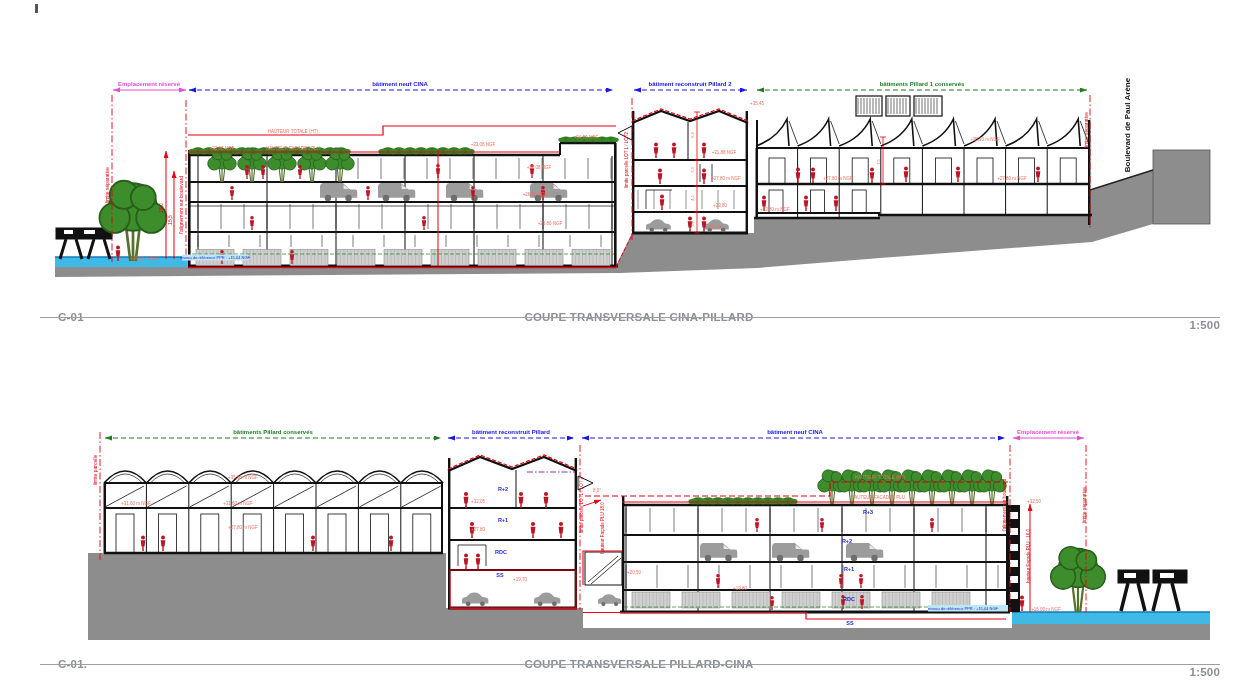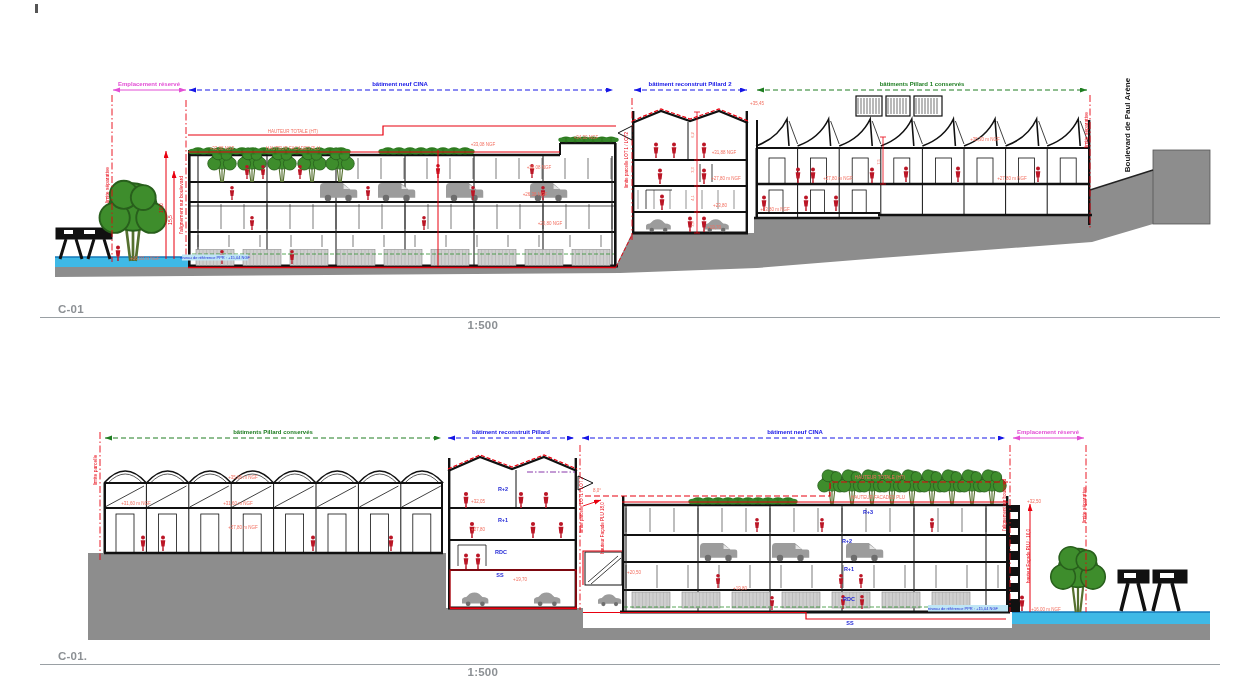--- a/index.html
+++ b/index.html
@@ -1,20 +1,20 @@
 <!DOCTYPE html>
 <html><head>
 <meta charset="utf-8">
 <style>
   html,body{margin:0;padding:0;background:#fff;}
   .page{position:relative;width:1260px;height:682px;background:#ffffff;overflow:hidden;
         font-family:"Liberation Sans",sans-serif;}
   svg{position:absolute;left:0;top:0;}
   svg text{font-family:"Liberation Sans",sans-serif;}
-  .titlerow{position:absolute;left:40px;width:1180px;display:flex;align-items:flex-start;
+  .titlerow{position:absolute;left:40px;width:1180px;display:flex;align-items:center;
             color:#8c9094;font-weight:bold;font-size:11.5px;letter-spacing:.2px;}
   .titlerow .ref{width:220px;text-align:left;padding-left:18px;}
   .titlerow .mid{flex:1;text-align:center;}
   .titlerow .scl{width:220px;text-align:right;margin-top:16px;}
   .titleline{position:absolute;left:40px;width:1180px;border-top:1.5px solid #9aa0a4;height:0;}
 </style>
 </head>
 <body>
 
 <div class="page">
@@ -686,23 +686,25 @@
           <text x="634" y="574" fill="#f26d5e" font-size="4.5" text-anchor="middle">+20,50</text>
           <text x="740" y="590" fill="#f26d5e" font-size="4.5" text-anchor="middle">+19,80</text>
           <text x="963" y="610" fill="#2329d6" font-size="4" text-anchor="middle">niveau de référence PPR : +15,04 NGF</text>
           <text x="1046" y="611" fill="#f26d5e" font-size="4.5" text-anchor="middle">+16,00 m NGF</text>
         </g>
   </g>
 </svg>
 
 <div class="titlerow" style="top:303px;">
   <span class="ref">C-01</span>
+  <span class="mid">COUPE TRANSVERSALE CINA-PILLARD</span>
   <span class="scl">1:500</span>
 </div>
 <div class="titleline" style="top:317px;"></div>
 
 <div class="titlerow" style="top:650px;">
   <span class="ref">C-01.</span>
+  <span class="mid">COUPE TRANSVERSALE PILLARD-CINA</span>
   <span class="scl">1:500</span>
 </div>
 <div class="titleline" style="top:664px;"></div>
 
 </div>
 
 </body></html>

